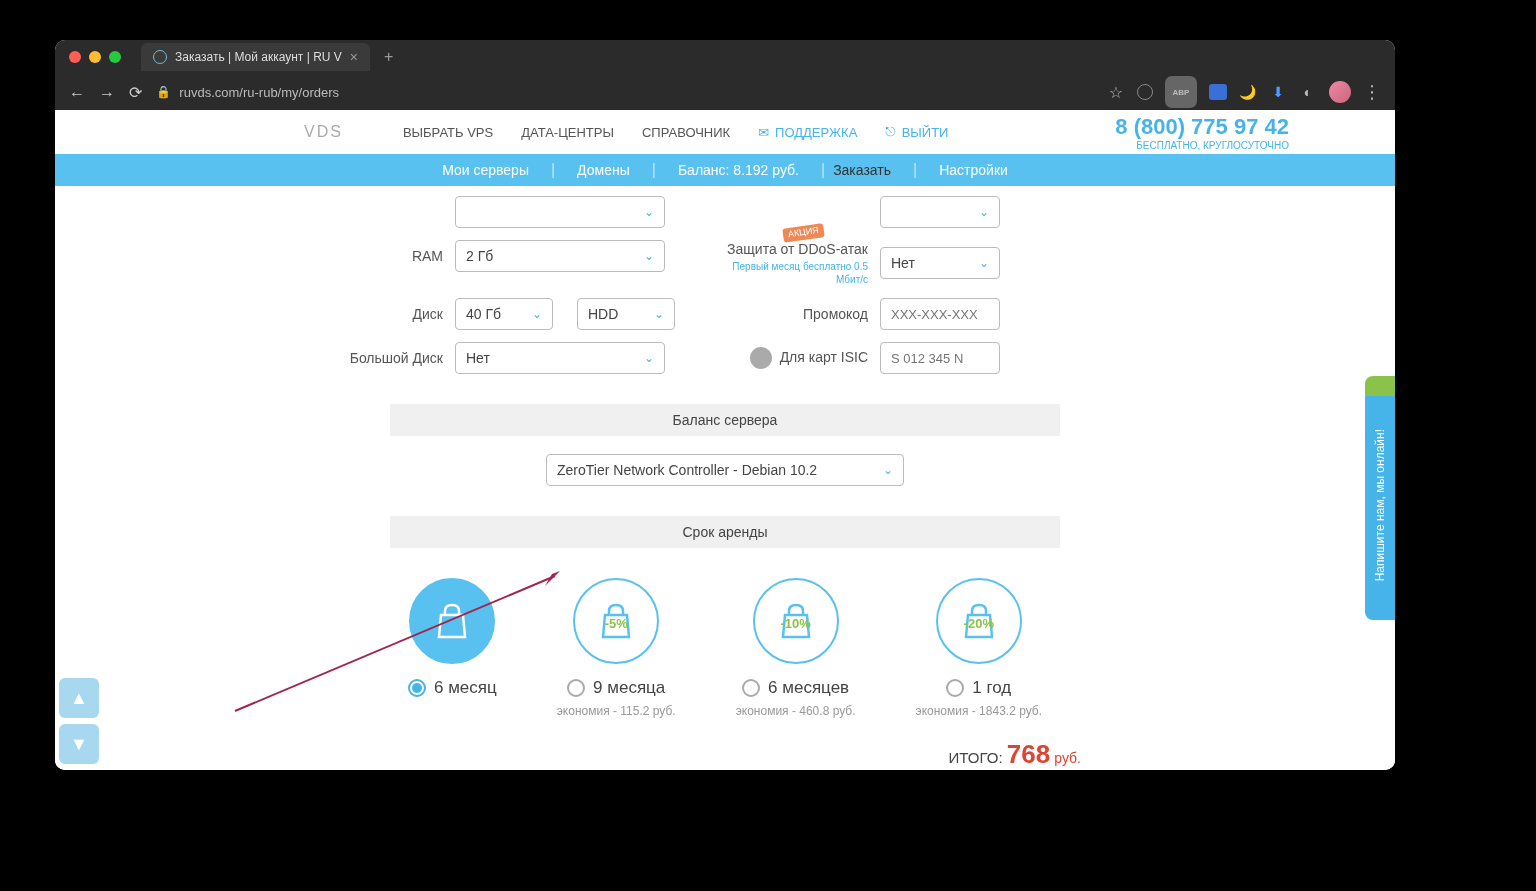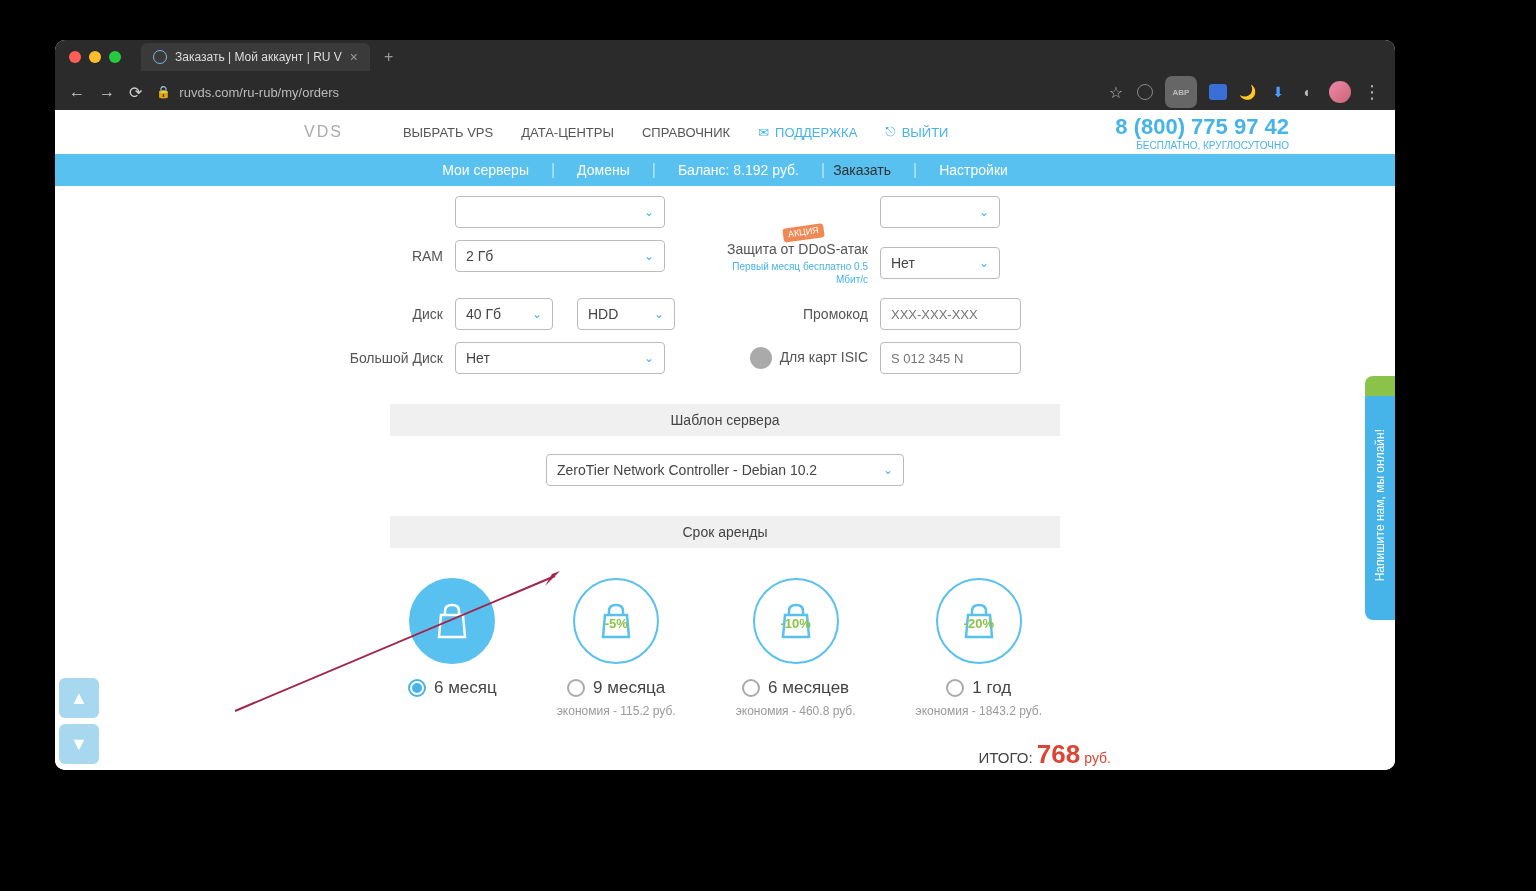--- a/index.html
+++ b/index.html
@@ -56,37 +56,37 @@
 .form-label-right { width: 155px; text-align: right; color: #555; font-size: 14px; padding-right: 12px; line-height: 1.3; position: relative; }
 .form-label-right .badge { position: absolute; top: -14px; left: 58px; background: #e85; color: #fff; font-size: 9px; padding: 1px 5px; border-radius: 3px; transform: rotate(-8deg); }
 .form-label-right .subtext { color: #46b4e9; font-size: 10px; display: block; margin-top: 2px; }
 .select-box { position: relative; border: 1px solid #bbb; border-radius: 4px; height: 32px; display: flex; align-items: center; padding: 0 10px; background: #fff; cursor: pointer; }
 .select-box .value { color: #444; font-size: 14px; flex: 1; }
 .select-box .caret { color: #46b4e9; font-size: 12px; margin-left: 6px; }
 .select-box.w210 { width: 210px; }
 .select-box.w100 { width: 98px; }
 .select-box.w120 { width: 120px; }
 .select-box.w350 { width: 358px; align-items: center; }
-.input-box { border: 1px solid #bbb; border-radius: 4px; height: 32px; padding: 0 10px; background: #fff; width: 141px; color: #aaa; font-size: 13px; }
+.input-box { border: 1px solid #bbb; border-radius: 4px; height: 32px; padding: 0 10px; background: #fff; width: 120px; color: #aaa; font-size: 13px; }
 .dual-select { display: flex; gap: 24px; }
 .isic-icon { width: 22px; height: 22px; border-radius: 50%; background: #aaa; margin-right: 8px; display: inline-block; vertical-align: middle; }
 .section-header { background: #f0f0f0; height: 32px; display: flex; align-items: center; justify-content: center; color: #444; font-size: 14px; margin: 30px auto 18px; width: 670px; }
 .template-select { display: flex; justify-content: center; margin-bottom: 20px; }
 .rental-options { display: flex; justify-content: center; gap: 60px; margin-top: 30px; }
 .rental-option { display: flex; flex-direction: column; align-items: center; cursor: pointer; }
 .rental-circle { width: 86px; height: 86px; border-radius: 50%; border: 2px solid #58c1ef; display: flex; align-items: center; justify-content: center; margin-bottom: 14px; position: relative; }
 .rental-circle.filled { background: #58c1ef; border-color: #58c1ef; }
 .bag-icon { width: 40px; height: 40px; }
 .discount-text { position: absolute; top: 50%; left: 50%; transform: translate(-50%, -35%); color: #8bc34a; font-size: 13px; font-weight: bold; }
 .rental-radio { display: flex; align-items: center; gap: 8px; color: #444; font-size: 17px; }
 .radio-circle { width: 18px; height: 18px; border: 2px solid #aaa; border-radius: 50%; display: flex; align-items: center; justify-content: center; }
 .radio-circle.checked { border-color: #46b4e9; }
 .radio-circle.checked::after { content: ''; width: 10px; height: 10px; background: #46b4e9; border-radius: 50%; }
 .rental-savings { color: #999; font-size: 12px; margin-top: 6px; }
-.bottom-total { position: absolute; bottom: 0; right: 284px; color: #444; font-size: 15px; }
+.bottom-total { position: absolute; bottom: 0; right: 314px; color: #444; font-size: 15px; }
 .bottom-total .price { color: #d43; font-size: 26px; font-weight: bold; }
 .bottom-total .cur { color: #d43; font-size: 14px; }
 .scroll-btns { position: absolute; left: 4px; bottom: 6px; display: flex; flex-direction: column; gap: 6px; }
 .scroll-btn { width: 40px; height: 40px; background: #a8d8ef; border-radius: 6px; display: flex; align-items: center; justify-content: center; color: #fff; font-size: 18px; cursor: pointer; }
 .chat-tab { position: absolute; right: 0; top: 280px; width: 30px; height: 230px; background: #46b4e9; border-radius: 8px 0 0 8px; display: flex; align-items: center; justify-content: center; cursor: pointer; }
 .chat-tab::before { content: ''; position: absolute; top: -14px; right: 0; width: 30px; height: 20px; background: #8bc34a; border-radius: 8px 0 0 0; }
 .chat-text { color: #fff; font-size: 12px; writing-mode: vertical-rl; transform: rotate(180deg); white-space: nowrap; }
 .annotation-arrow { position: absolute; left: 175px; top: 380px; width: 340px; height: 150px; pointer-events: none; z-index: 100; }
 </style>
 </head>
@@ -237,21 +237,21 @@
             </div>
           </div>
           <div class="form-col-right">
             <div class="form-label-right">
               <span class="isic-icon"></span><span>Для карт ISIC</span>
             </div>
             <input class="input-box" placeholder="S 012 345 N" style="">
           </div>
         </div>
 
-        <div class="section-header">Шаблон сервера</div>
+        <div class="section-header">Баланс сервера</div>
         <div class="template-select">
           <div class="select-box w350">
             <span class="value">ZeroTier Network Controller - Debian 10.2</span>
             <span class="caret">⌄</span>
           </div>
         </div>
 
         <div class="section-header">Срок аренды</div>
 
         <div class="rental-options">

